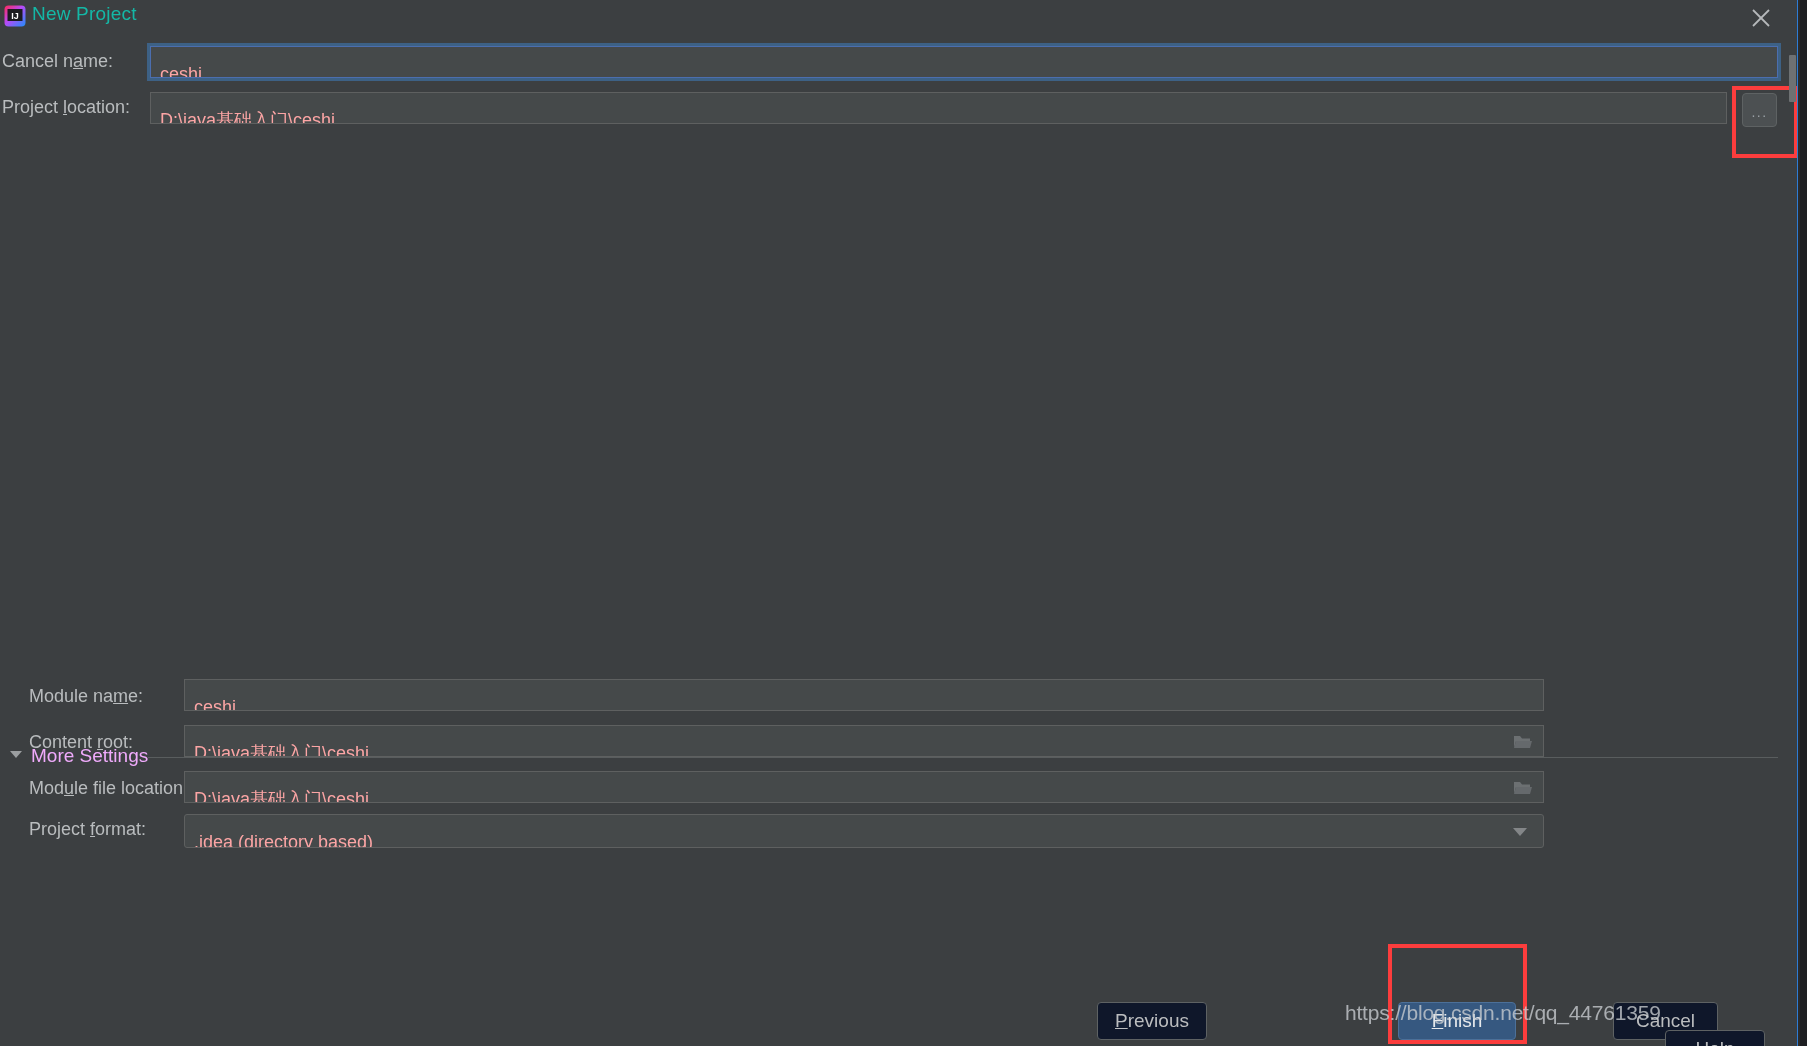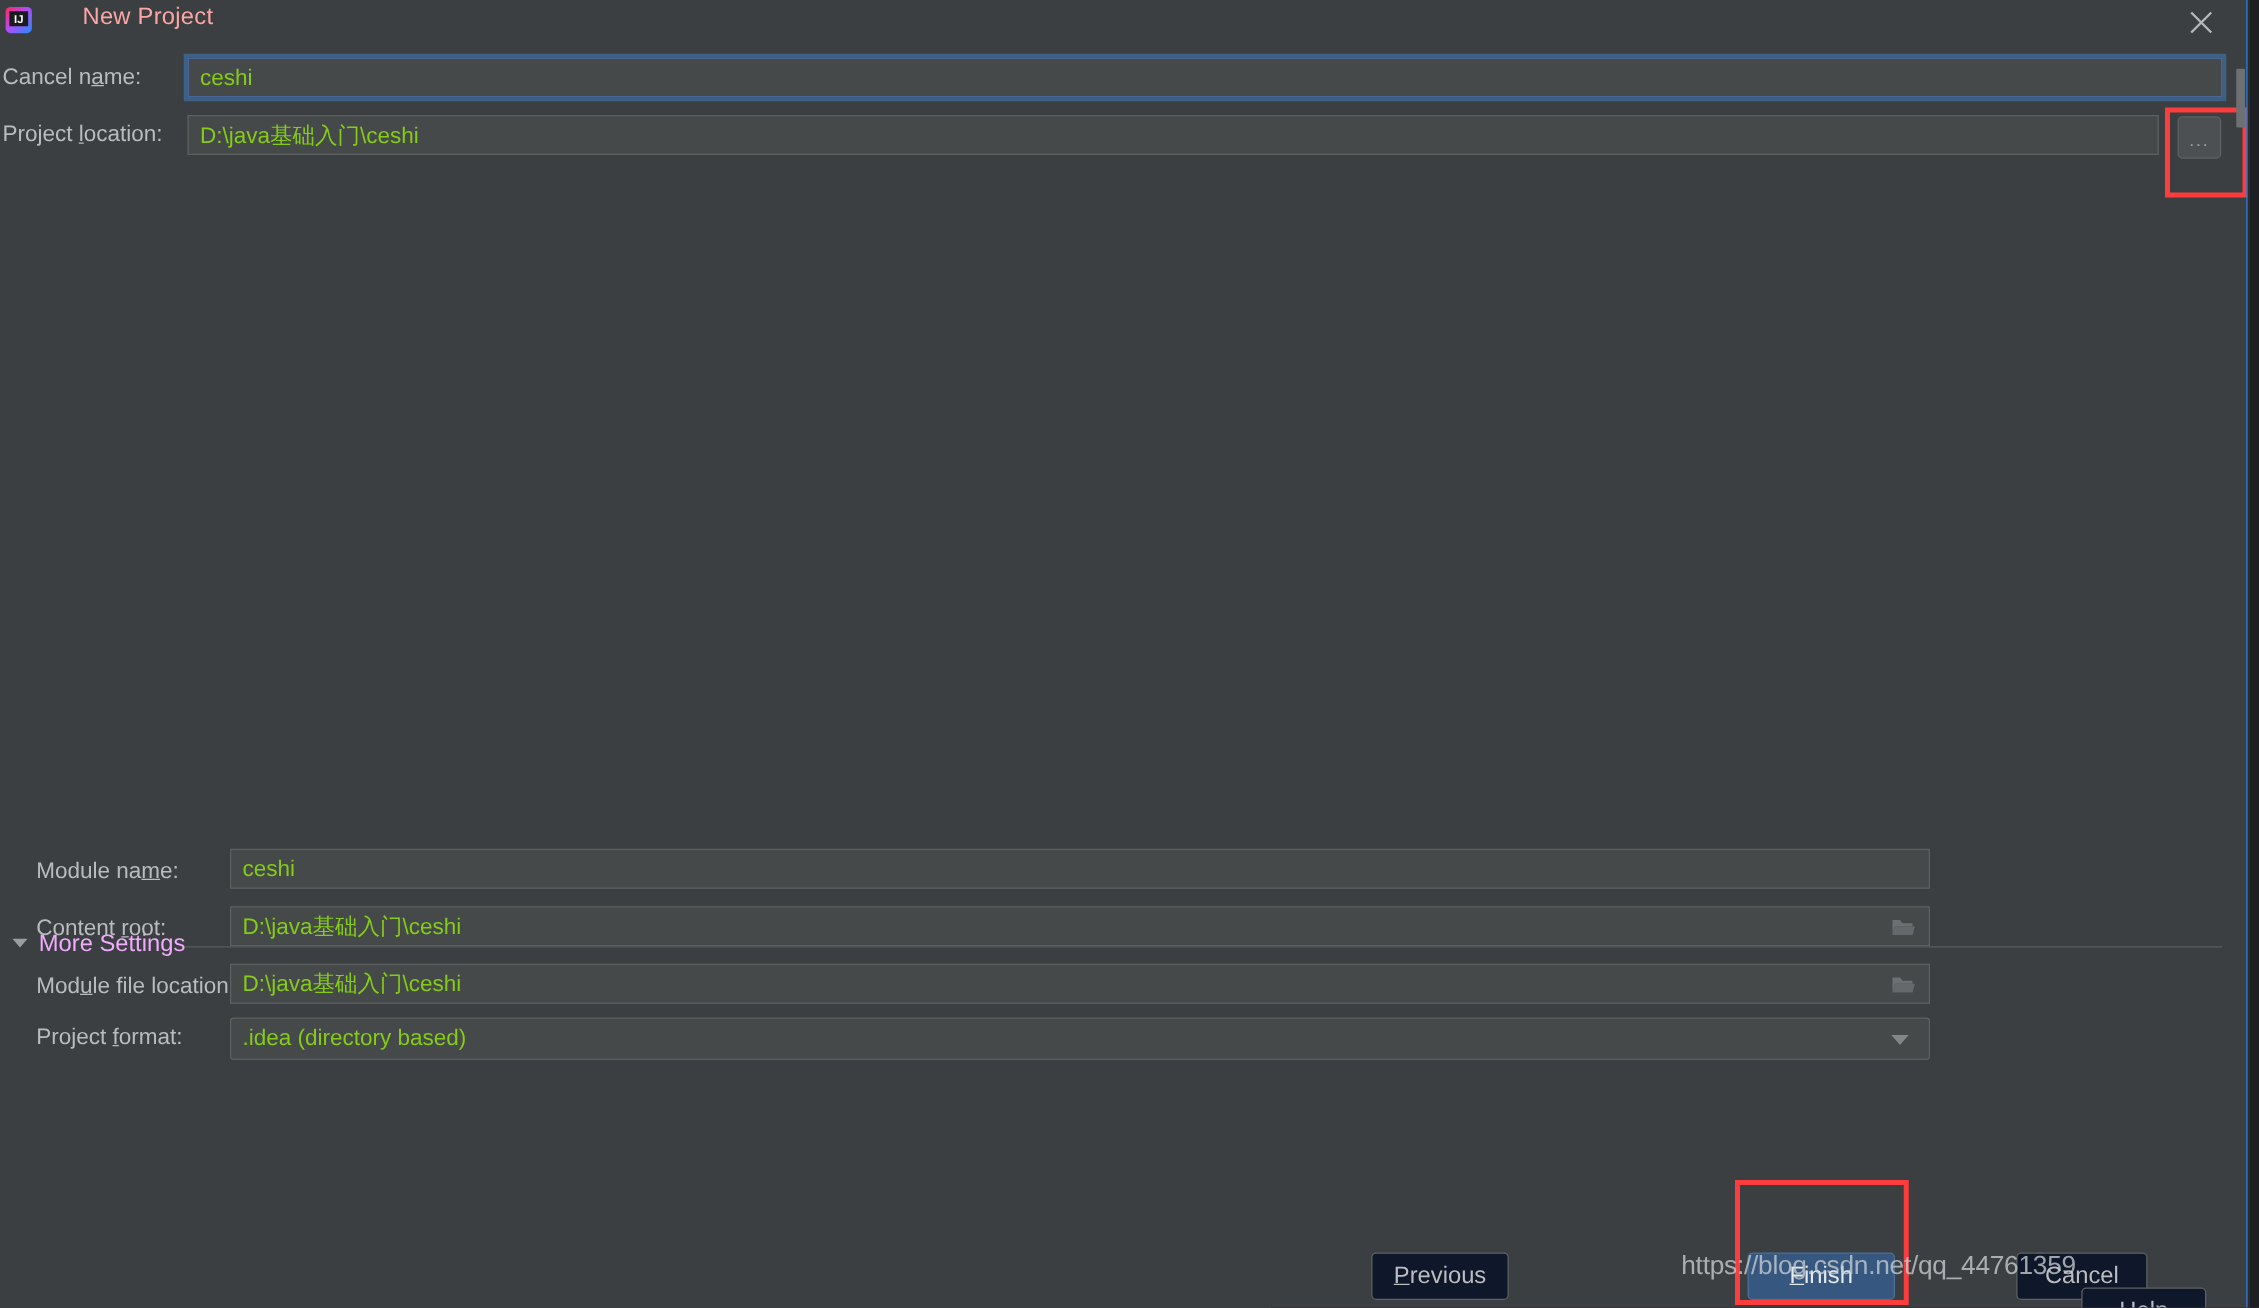--- a/index.html
+++ b/index.html
@@ -66,24 +66,23 @@
     left: 4px;
     top: 5px;
     width: 22px;
     height: 22px;
   }
   #title-text {
     position: absolute;
     left: 32px;
     top: 3px;
     font-size: 19px;
-    color: #fca5a5;
+    color: #14b8a6;
     letter-spacing: .2px;
     white-space: nowrap;
-    margin-left: 34px;
   }
   #close-button {
     position: absolute;
     left: 1738px;
     top: 0px;
     width: 46px;
     height: 32px;
     cursor: default;
   }
   #close-button svg { display: block; margin: 7px auto 0; }
@@ -96,24 +95,24 @@
     white-space: nowrap;
     line-height: 22px;
   }
   .form-label u { text-decoration: underline; }
 
   .field {
     position: absolute;
     box-sizing: border-box;
     background: #45494a;
     border: 1px solid #5e6060;
-    color: #84cc16;
+    color: #fca5a5;
     font-size: 18px;
     line-height: 30px;
-    padding: 0 9px;
+    padding: 12px 9px;
     white-space: nowrap;
     overflow: hidden;
     text-overflow: ellipsis;
     cursor: text;
   }
   .field.focused {
     border: 1px solid #4b6eaf;
     outline: 3px solid #3d6185;
     background: #45494a;
   }

